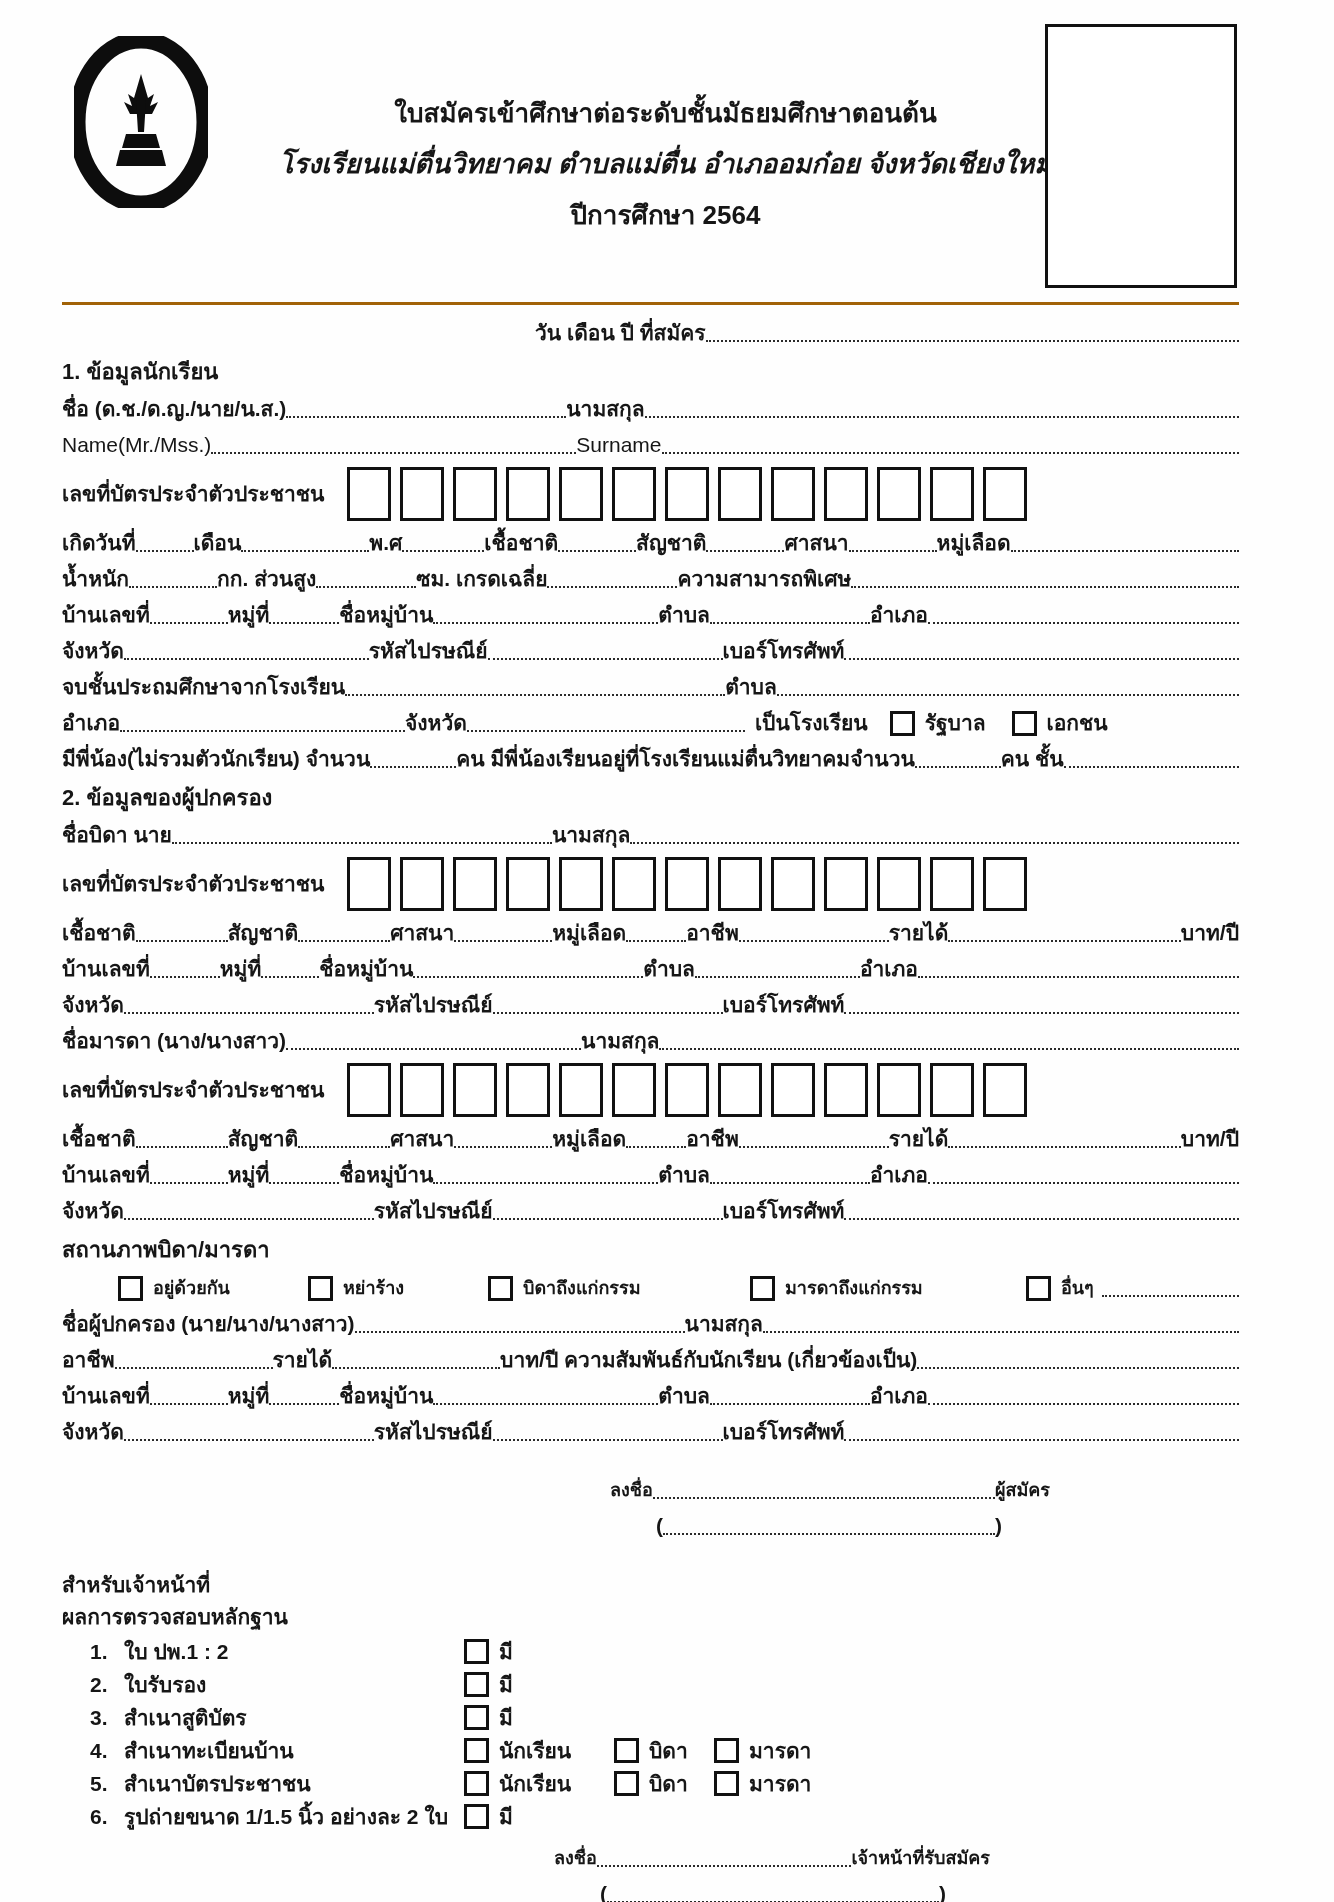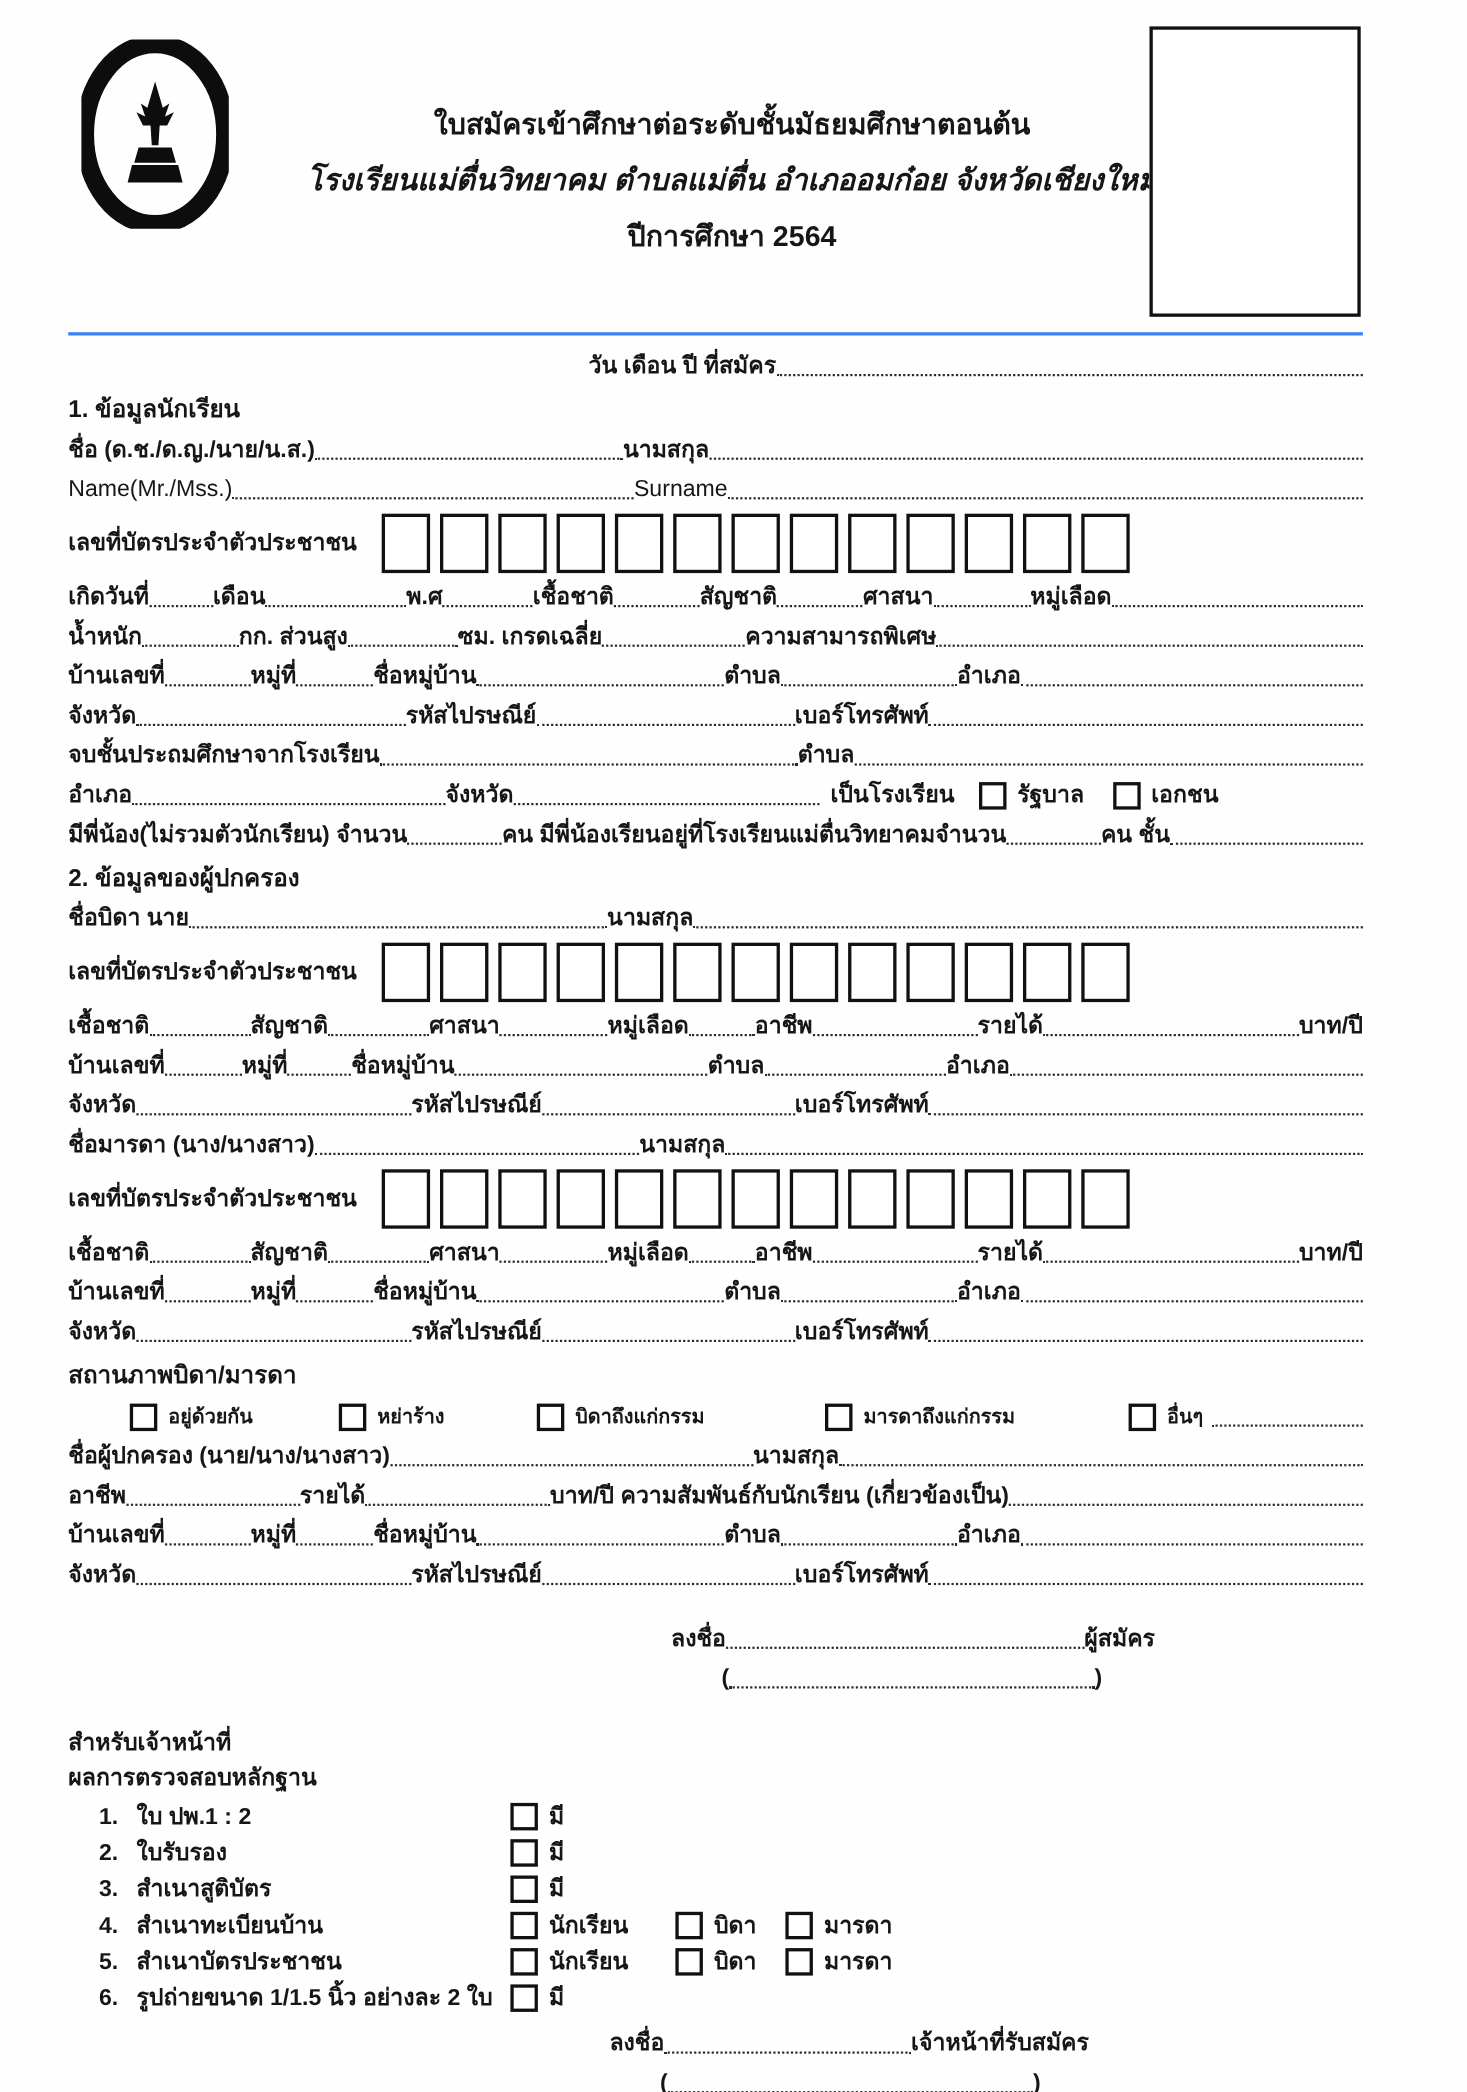--- a/index.html
+++ b/index.html
@@ -2,21 +2,21 @@
 <html><head>
 <meta charset="utf-8">
 <style>
   html,body{margin:0;padding:0;background:#e8e8e8;}
   .page{
     width:1334px;height:1902px;background:#fefefe;margin:0 auto;position:relative;
     font-family:"Liberation Sans","DejaVu Sans",sans-serif;color:#161616;
     box-sizing:border-box;padding:0 95px 10px 62px;overflow:hidden;
   }
   
-  .hdr{position:relative;height:302px;border-bottom:3px solid #3b82f6;}
+  .hdr{position:relative;height:302px;border-bottom:3px solid #a16207;}
   .logo{position:absolute;left:12px;top:36px;width:134px;height:172px;}
   .photo{position:absolute;right:2px;top:24px;width:186px;height:258px;border:3px solid #111;background:#fff;}
   .titles{text-align:center;padding-top:92px;margin:0 160px 0 190px;}
   .t1{font-size:26px;font-weight:700;}
   .t2{font-size:27px;font-weight:700;margin-top:9px;font-style:italic;}
   .t3{font-size:26px;font-weight:700;margin-top:9px;}
   
   .row{display:flex;align-items:flex-end;line-height:28px;margin-top:8px;font-size:21px;}
   .lbl{white-space:nowrap;font-weight:600;}
   .reg{font-weight:400;}
@@ -28,21 +28,21 @@
   .idlabel{flex:0 0 285px;font-weight:600;font-size:21px;line-height:28px;}
   .idboxes{display:flex;}
   .idbox{width:38px;height:48px;border:3px solid #111;margin-right:9px;background:#fff;}
   
   .cb{width:19px;height:19px;border:3px solid #111;display:inline-block;flex:0 0 auto;margin-right:10px;background:#fff;align-self:center;}
   .chk{display:flex;align-items:center;white-space:nowrap;font-weight:600;}
   .cbrow{display:flex;align-items:flex-end;margin-top:9px;padding-left:56px;font-size:18px;line-height:28px;}
   
   .sign-app{margin:30px 0 0 548px;width:440px;}
   .sign-off{margin:14px 0 0 492px;width:436px;}
-  .srow{display:flex;align-items:flex-start;font-size:21px;line-height:28px;}
+  .srow{display:flex;align-items:flex-start;font-size:18px;line-height:28px;}
   .prow{display:flex;align-items:flex-end;font-size:21px;line-height:28px;margin:8px 0 0 46px;width:346px;}
   
   .oitem{display:flex;align-items:flex-end;margin-top:6px;font-size:21px;line-height:27px;}
   .ono{flex:0 0 34px;margin-left:28px;font-weight:600;}
   .olabel{flex:0 0 340px;font-weight:600;white-space:nowrap;}
   .og1{flex:0 0 150px;}
   .og2{flex:0 0 100px;}
 </style>
 </head>
 <body>

